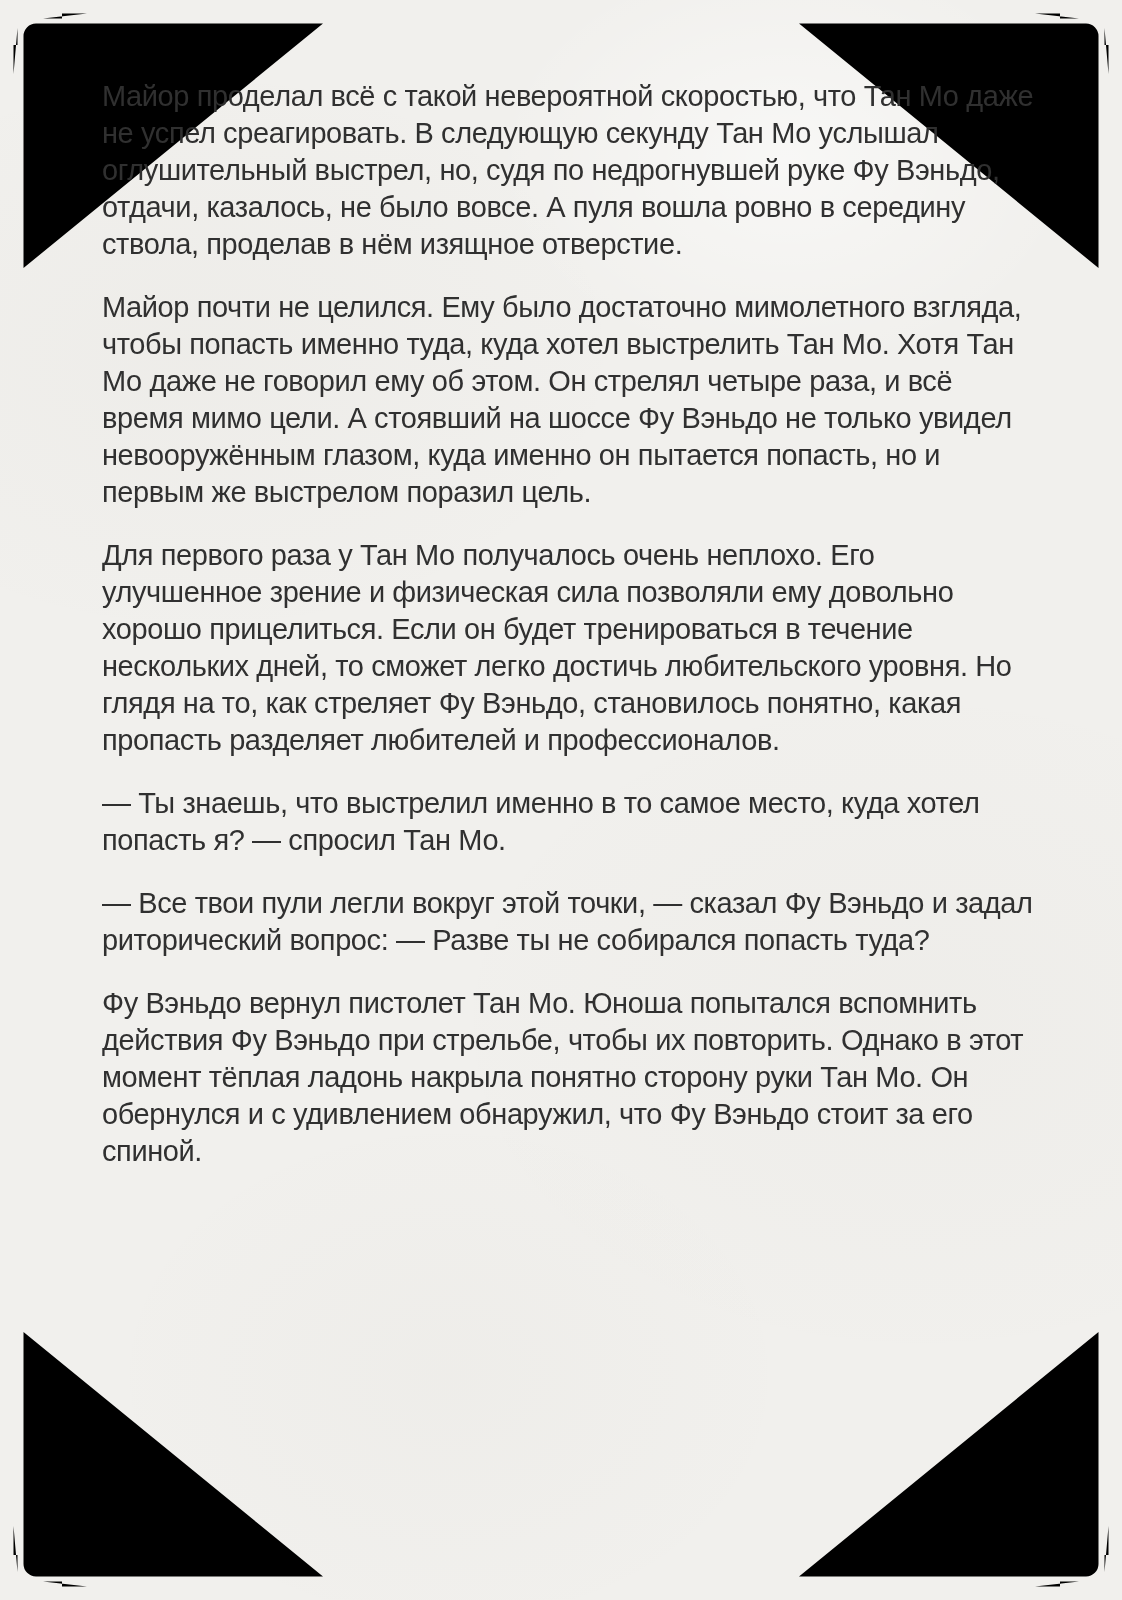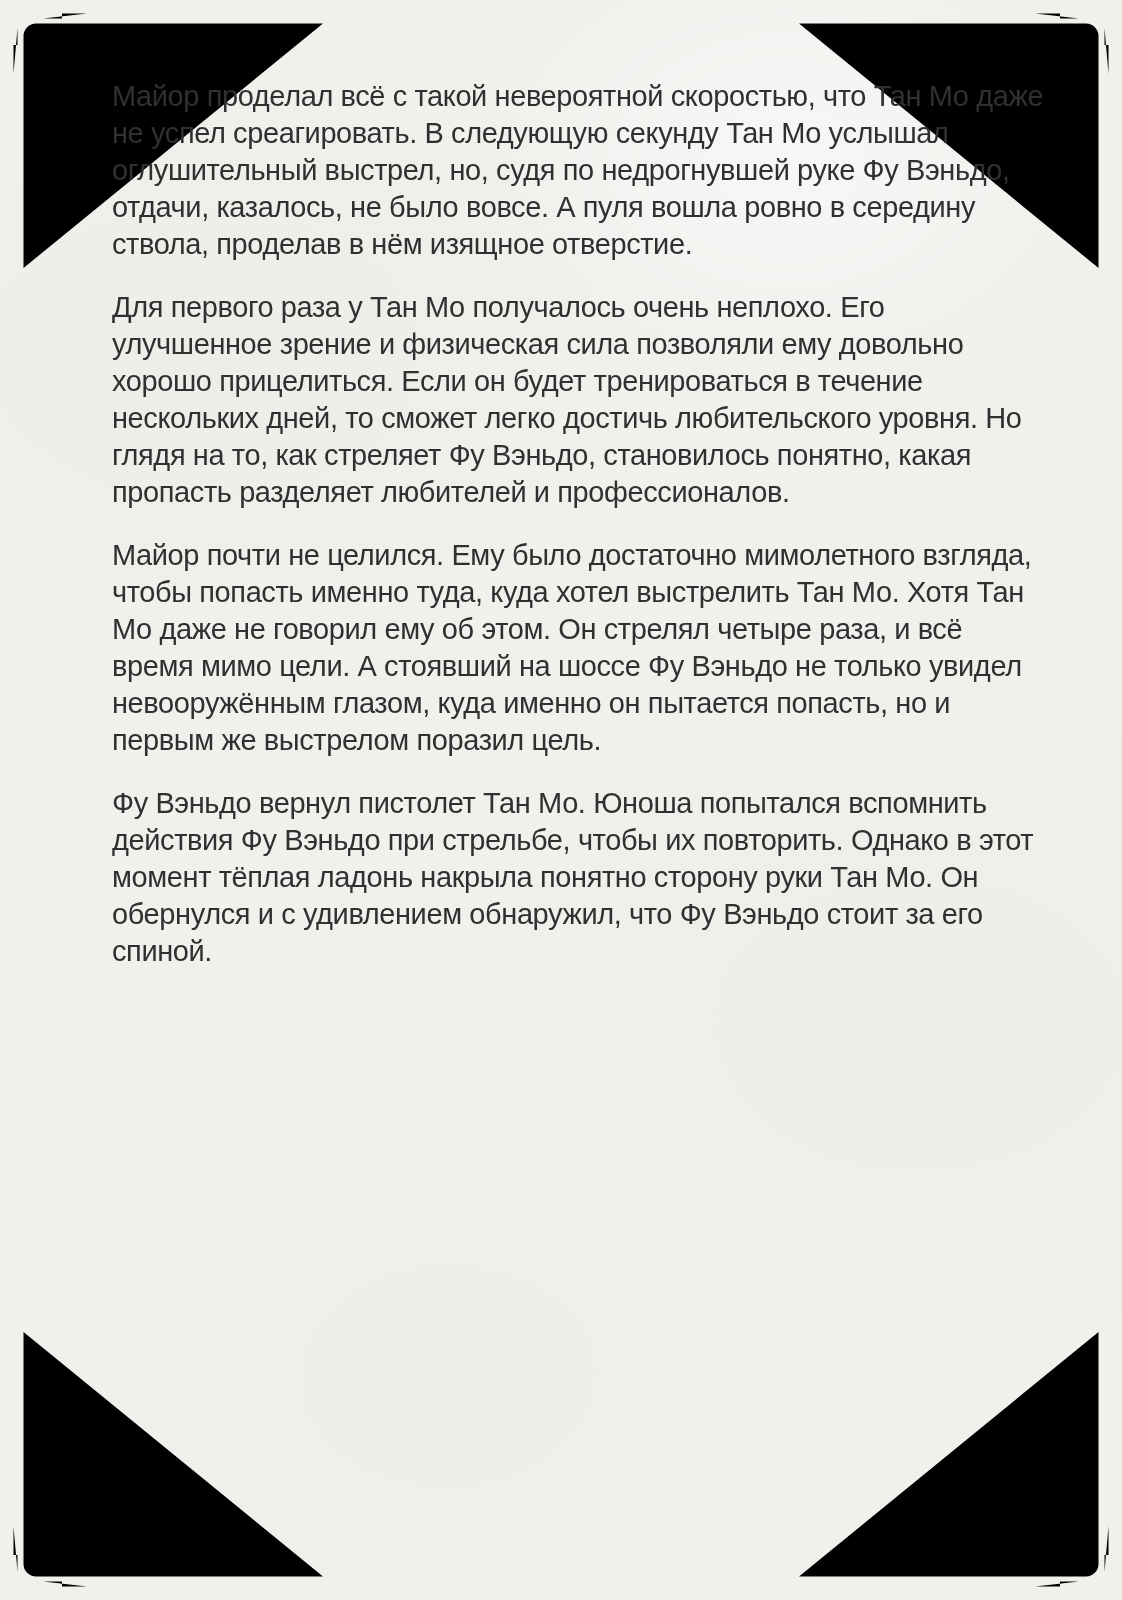--- a/index.html
+++ b/index.html
@@ -22,21 +22,21 @@
     overflow:hidden;
     position:relative;
   }
   .page{position:absolute;inset:0;}
   .corner{position:absolute;width:330px;height:280px;pointer-events:none;}
   .corner.tl{top:0;left:0;}
   .corner.tr{top:0;right:0;transform:scaleX(-1);}
   .corner.bl{bottom:0;left:0;transform:scaleY(-1);}
   .corner.br{bottom:0;right:0;transform:scale(-1,-1);}
   .content{
-    position:absolute;left:112px;top:78px;width:934px;
+    position:absolute;left:102px;top:78px;width:934px;
     color:var(--text-color);
   }
   .content p{
     margin:0 0 26px 0;
     font-size:29px;
     line-height:37px;
     letter-spacing:-0.4px;
     text-align:left;
   }
 </style>
@@ -69,18 +69,20 @@
     </svg>
   <svg class="corner bl" viewBox="0 0 330 280">
       <use href="#corner-ornament"></use>
     </svg>
   <svg class="corner br" viewBox="0 0 330 280">
       <use href="#corner-ornament"></use>
     </svg>
 
   <main class="content">
     <p>Майор проделал всё с такой невероятной скоростью, что Тан Мо даже не успел среагировать. В следующую секунду Тан Мо услышал оглушительный выстрел, но, судя по недрогнувшей руке Фу Вэньдо, отдачи, казалось, не было вовсе. А пуля вошла ровно в середину ствола, проделав в нём изящное отверстие.</p>
+    <p>Майор почти не целился. Ему было достаточно мимолетного взгляда, чтобы попасть именно туда, куда хотел выстрелить Тан Мо. Хотя Тан Мо даже не говорил ему об этом. Он стрелял четыре раза, и всё время мимо цели. А стоявший на шоссе Фу Вэньдо не только увидел невооружённым глазом, куда именно он пытается попасть, но и первым же выстрелом поразил цель.</p>
     <p>Для первого раза у Тан Мо получалось очень неплохо. Его улучшенное зрение и физическая сила позволяли ему довольно хорошо прицелиться. Если он будет тренироваться в течение нескольких дней, то сможет легко достичь любительского уровня. Но глядя на то, как стреляет Фу Вэньдо, становилось понятно, какая пропасть разделяет любителей и профессионалов.</p>
-    <p>Майор почти не целился. Ему было достаточно мимолетного взгляда, чтобы попасть именно туда, куда хотел выстрелить Тан Мо. Хотя Тан Мо даже не говорил ему об этом. Он стрелял четыре раза, и всё время мимо цели. А стоявший на шоссе Фу Вэньдо не только увидел невооружённым глазом, куда именно он пытается попасть, но и первым же выстрелом поразил цель.</p>
+    <p>— Ты знаешь, что выстрелил именно в то самое место, куда хотел попасть я? — спросил Тан Мо.</p>
+    <p>— Все твои пули легли вокруг этой точки, — сказал Фу Вэньдо и задал риторический вопрос: — Разве ты не собирался попасть туда?</p>
     <p>Фу Вэньдо вернул пистолет Тан Мо. Юноша попытался вспомнить действия Фу Вэньдо при стрельбе, чтобы их повторить. Однако в этот момент тёплая ладонь накрыла понятно сторону руки Тан Мо. Он обернулся и с удивлением обнаружил, что Фу Вэньдо стоит за его спиной.</p>
   </main>
 
 </div>
 
 </body></html>

